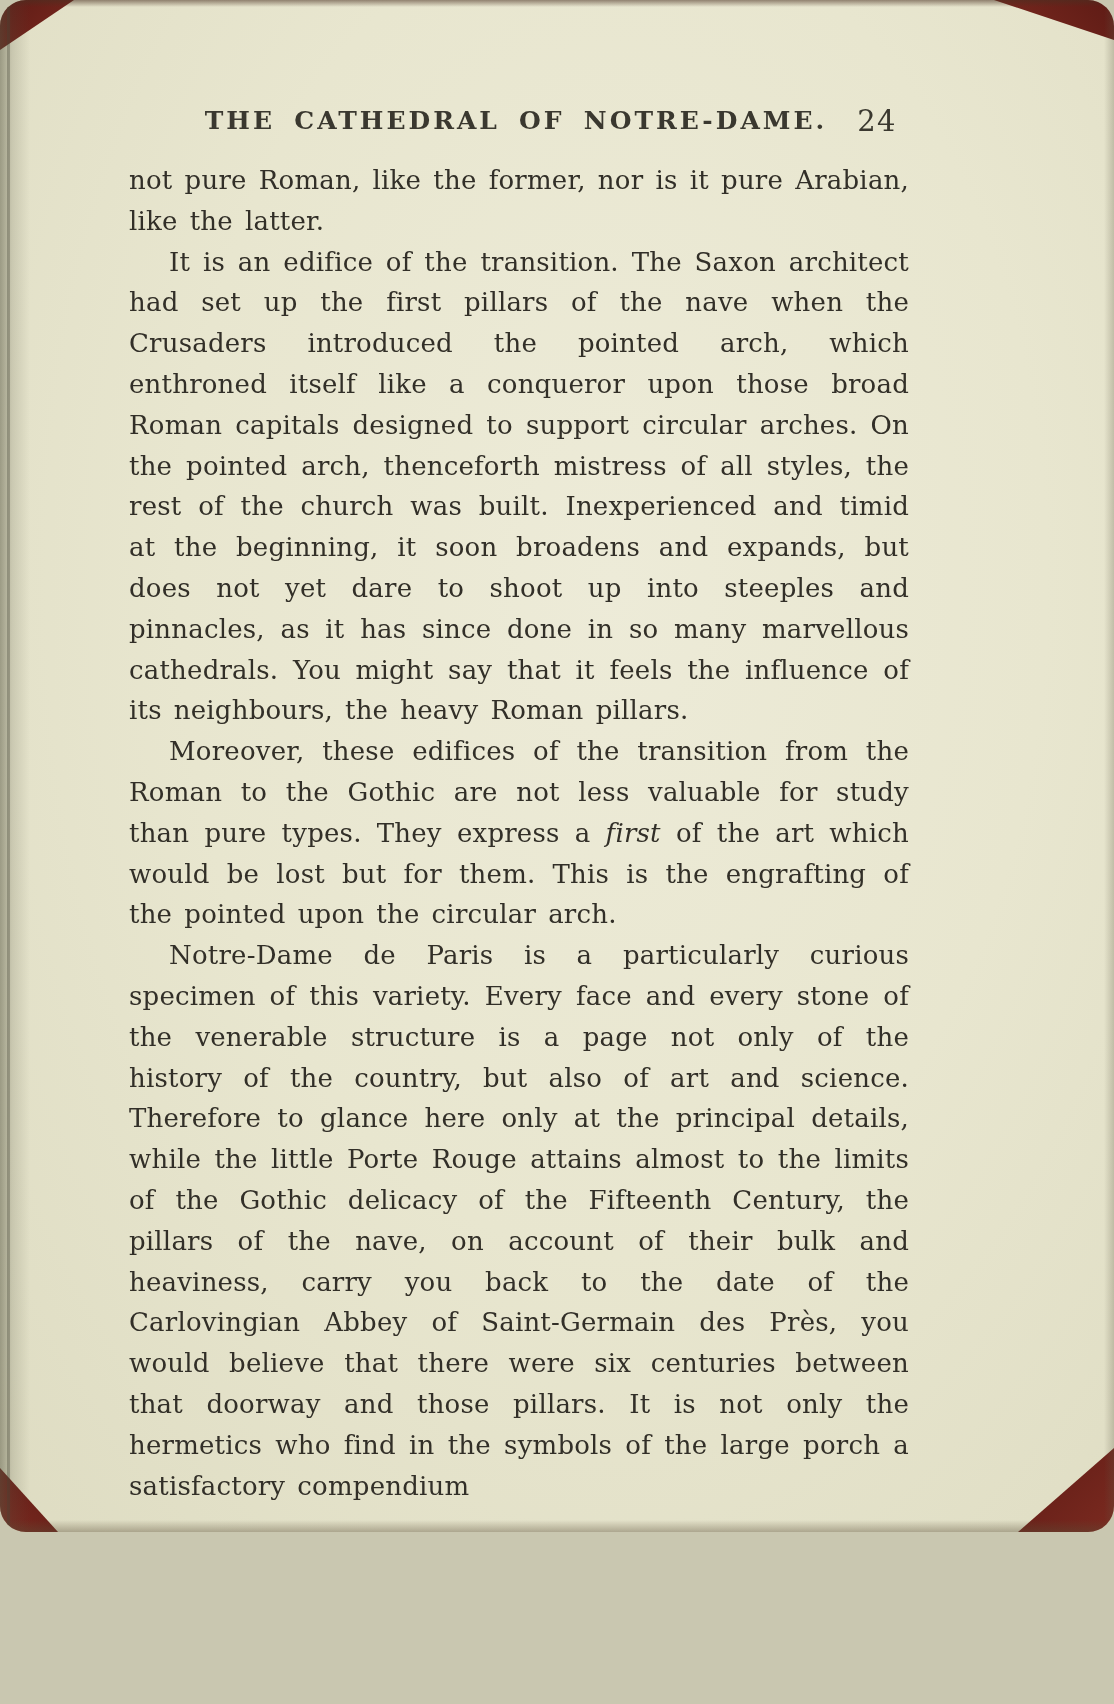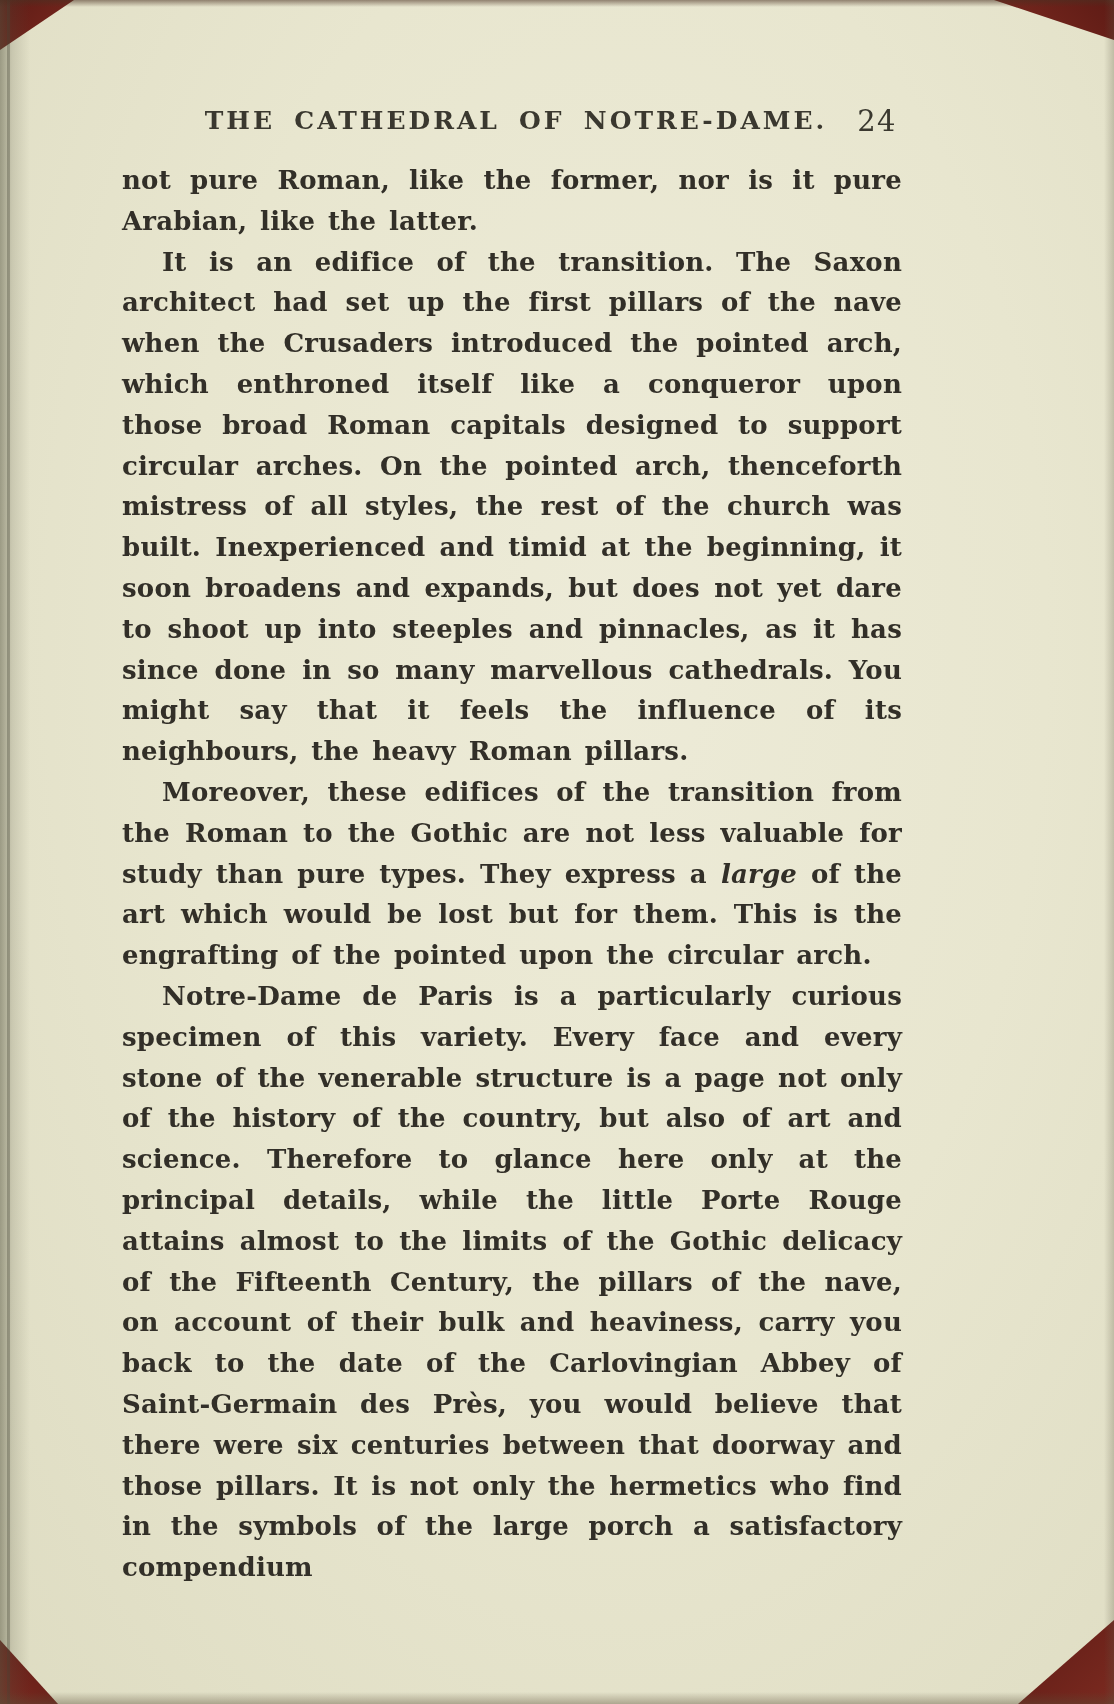--- a/index.html
+++ b/index.html
@@ -3,26 +3,27 @@
 <meta charset="utf-8">
 <style>
   html, body {
     margin: 0;
     padding: 0;
     background: #c9c7b0;
   }
   .scan {
     position: relative;
     width: 1114px;
-    height: 1704px;
+    height: 1532px;
     overflow: hidden;
     background:
       radial-gradient(ellipse at 55% 38%, #edebd8 0%, #e8e6cf 50%, #dedcc2 100%);
     font-family: "DejaVu Serif", "Liberation Serif", serif;
     color: #33312a;
+    border-radius: 26px;
   }
   
   .edge-left {
     position: absolute; left: 0; top: 0; bottom: 0; width: 30px;
     background: linear-gradient(to right, rgba(85,85,65,0.50), rgba(85,85,65,0.18) 40%, rgba(85,85,65,0));
     pointer-events: none;
   }
   .edge-left-line {
     position: absolute; left: 7px; top: 0; bottom: 0; width: 3px;
     background: rgba(70,68,55,0.35);
@@ -86,24 +87,23 @@
     position: absolute;
     right: 8px;
     top: -2px;
     font-size: 29px;
     letter-spacing: 0.05em;
     color: #3a382f;
   }
   
   .text-block {
     position: absolute;
-    left: 122px;
+    left: 129px;
     top: 160px;
     width: 780px;
-    font-weight: bold;
   }
   .para {
     margin: 0;
     font-size: 26px;
     line-height: 40.8px;
     text-align: justify;
     word-spacing: 0.14em;
     letter-spacing: 0.2px;
     color: #322f28;
   }
@@ -127,17 +127,17 @@
   <div class="edge-right"></div>
 
   <div class="page-header">
     <span class="running-title">THE CATHEDRAL OF NOTRE-DAME.</span>
     <span class="page-number">24</span>
   </div>
 
   <div class="text-block">
     <p class="para">not pure Roman, like the former, nor is it pure Arabian, like the latter.</p>
     <p class="para indent">It is an edifice of the transition. The Saxon architect had set up the first pillars of the nave when the Crusaders introduced the pointed arch, which enthroned itself like a conqueror upon those broad Roman capitals designed to support circular arches. On the pointed arch, thenceforth mistress of all styles, the rest of the church was built. Inexperienced and timid at the beginning, it soon broadens and expands, but does not yet dare to shoot up into steeples and pinnacles, as it has since done in so many marvellous cathedrals. You might say that it feels the influence of its neighbours, the heavy Roman pillars.</p>
-    <p class="para indent"><span>Moreover, these edifices of the transition from the Roman to the Gothic are not less valuable for study than pure types. They express a </span><i class="em">large</i><span> of the art which would be lost but for them. This is the engrafting of the pointed upon the circular arch.</span></p>
+    <p class="para indent"><span>Moreover, these edifices of the transition from the Roman to the Gothic are not less valuable for study than pure types. They express a </span><i class="em">first</i><span> of the art which would be lost but for them. This is the engrafting of the pointed upon the circular arch.</span></p>
     <p class="para indent">Notre-Dame de Paris is a particularly curious specimen of this variety. Every face and every stone of the venerable structure is a page not only of the history of the country, but also of art and science. Therefore to glance here only at the principal details, while the little Porte Rouge attains almost to the limits of the Gothic delicacy of the Fifteenth Century, the pillars of the nave, on account of their bulk and heaviness, carry you back to the date of the Carlovingian Abbey of Saint-Germain des Près, you would believe that there were six centuries between that doorway and those pillars. It is not only the hermetics who find in the symbols of the large porch a satisfactory compendium</p>
   </div>
 
 </div>
 
 </body></html>

